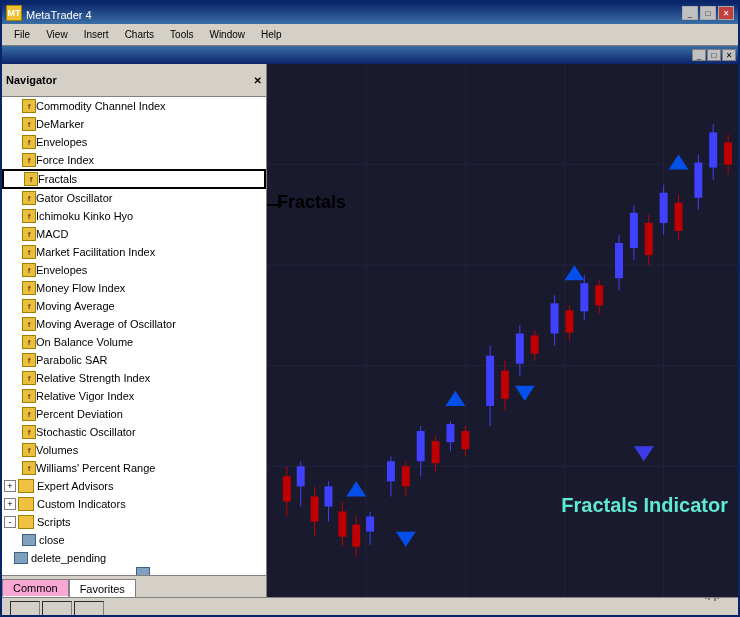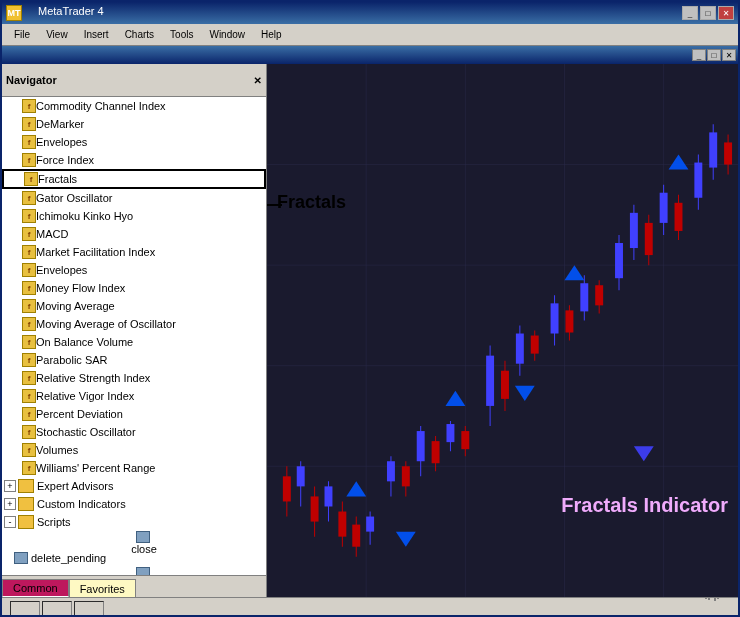--- a/index.html
+++ b/index.html
@@ -17,22 +17,22 @@
       height: 22px;
       background: linear-gradient(to bottom, #0a246a, #3a6ea5);
       display: flex;
       align-items: center;
       justify-content: space-between;
       padding: 0 4px;
       color: white;
     }
     .title-bar-left {
       display: flex;
-      align-items: flex-start;
-      gap: 16px;
+      align-items: flex-end;
+      gap: 4px;
     }
     .title-bar-icon {
       width: 16px;
       height: 16px;
       background: #f0c030;
       display: flex;
       align-items: center;
       justify-content: center;
       font-size: 9px;
       font-weight: bold;
@@ -186,29 +186,29 @@
       height: 22px;
       background: #d4d0c8;
       display: flex;
       align-items: flex-end;
       border-top: 1px solid #808080;
     }
     .nav-tab {
       padding: 2px 10px;
       border: 1px solid #808080;
       border-bottom: none;
-      background: #fef9c3;
+      background: #ffffff;
       cursor: pointer;
       font-size: 11px;
       height: 18px;
       display: flex;
       align-items: center;
     }
     .nav-tab.active {
-      background: #be185d;
+      background: #f9a8d4;
       border-bottom: 1px solid white;
     }
 
     
     .status-bar {
       height: 22px;
       background: #d4d0c8;
       border-top: 1px solid #808080;
       display: flex;
       align-items: center;
@@ -421,21 +421,21 @@
             <div class="expand-icon">+</div>
             <div style="width:16px;height:14px;background:#f0c040;border:1px solid #a08000;margin-right:3px;flex-shrink:0;"></div>
             <span>Custom Indicators</span>
           </div>
 
           <div class="tree-item" style="padding-left:2px;">
             <div class="expand-icon">-</div>
             <div style="width:16px;height:14px;background:#f0c040;border:1px solid #a08000;margin-right:3px;flex-shrink:0;"></div>
             <span>Scripts</span>
           </div>
-          <div class="tree-item" style="padding-left:20px;flex-direction:column;">
+          <div class="tree-item" style="padding-left:20px;">
             <div style="width:14px;height:12px;background:#80a0c0;border:1px solid #406080;margin-right:3px;flex-shrink:0;"></div>
             <span>close</span>
           </div>
           <div class="tree-item" style="padding-left:12px;">
             <div style="width:14px;height:12px;background:#80a0c0;border:1px solid #406080;margin-right:3px;flex-shrink:0;"></div>
             <span>delete_pending</span>
           </div>
           <div class="tree-item" style="padding-left:20px;flex-direction:column;">
             <div style="width:14px;height:12px;background:#80a0c0;border:1px solid #406080;margin-right:3px;flex-shrink:0;"></div>
             <span>modify</span>
@@ -557,21 +557,21 @@
 
           <polygon points="130,465 140,480 150,465" fill="#0055ff" opacity="0.9"></polygon>
           <polygon points="250,320 260,335 270,320" fill="#0055ff" opacity="0.9"></polygon>
           <polygon points="370,380 380,395 390,380" fill="#4040ff" opacity="0.9"></polygon>
         </svg>
 
         <div style="position:absolute; top:128px; left:10px; font-size:18px; font-weight:bold; color:black; font-family: Arial, sans-serif;">Fractals</div>
 
         <div style="position:absolute; top:140px; left:0px; width:15px; height:2px; background:black;"></div>
 
-        <div style="position:absolute; bottom:80px; right:10px; font-size:20px; font-weight:bold; color:#f0abfc; font-family: Arial, sans-serif; text-align:right;">Fractals Indicator</div>
+        <div style="position:absolute; bottom:80px; right:10px; font-size:20px; font-weight:bold; color:#5eead4; font-family: Arial, sans-serif; text-align:right;">Fractals Indicator</div>
       </div>
     </div>
 
     <div class="status-bar">
       <div class="status-bar-left">
         <div class="status-segment"></div>
         <div class="status-segment"></div>
         <div class="status-segment"></div>
       </div>
       <div style="display:flex;align-items:center;gap:16px;flex-direction:column;">

